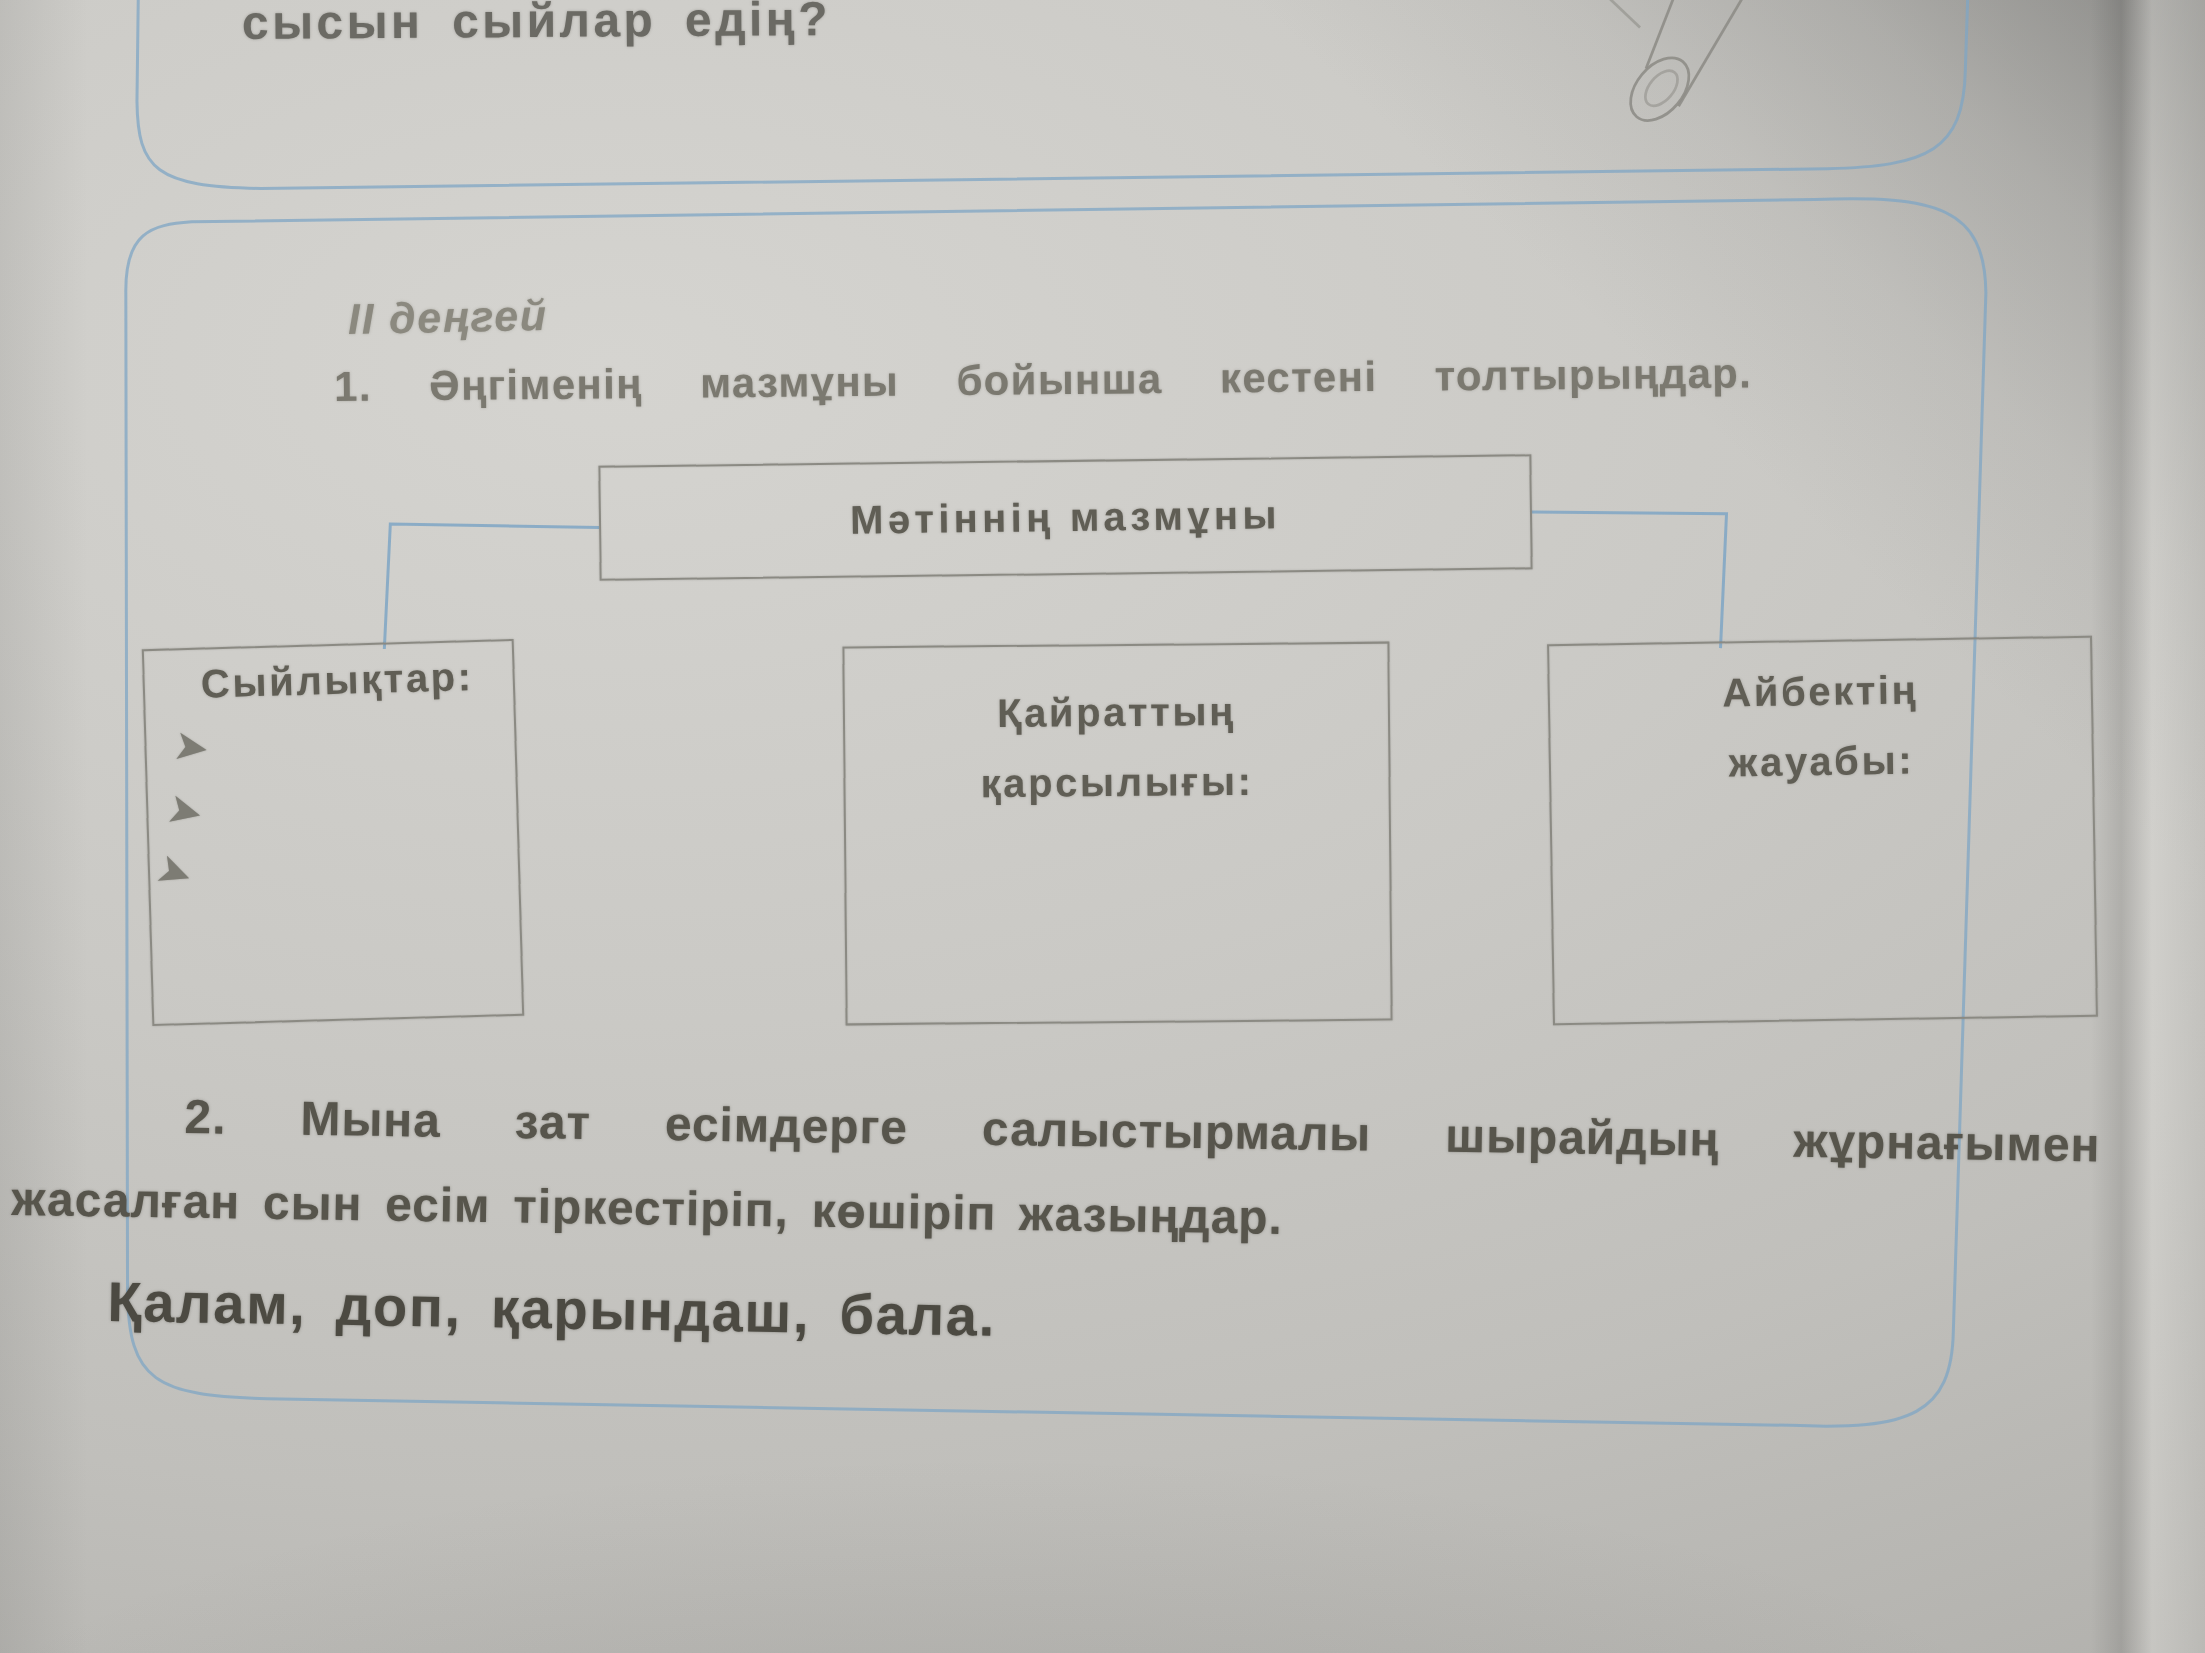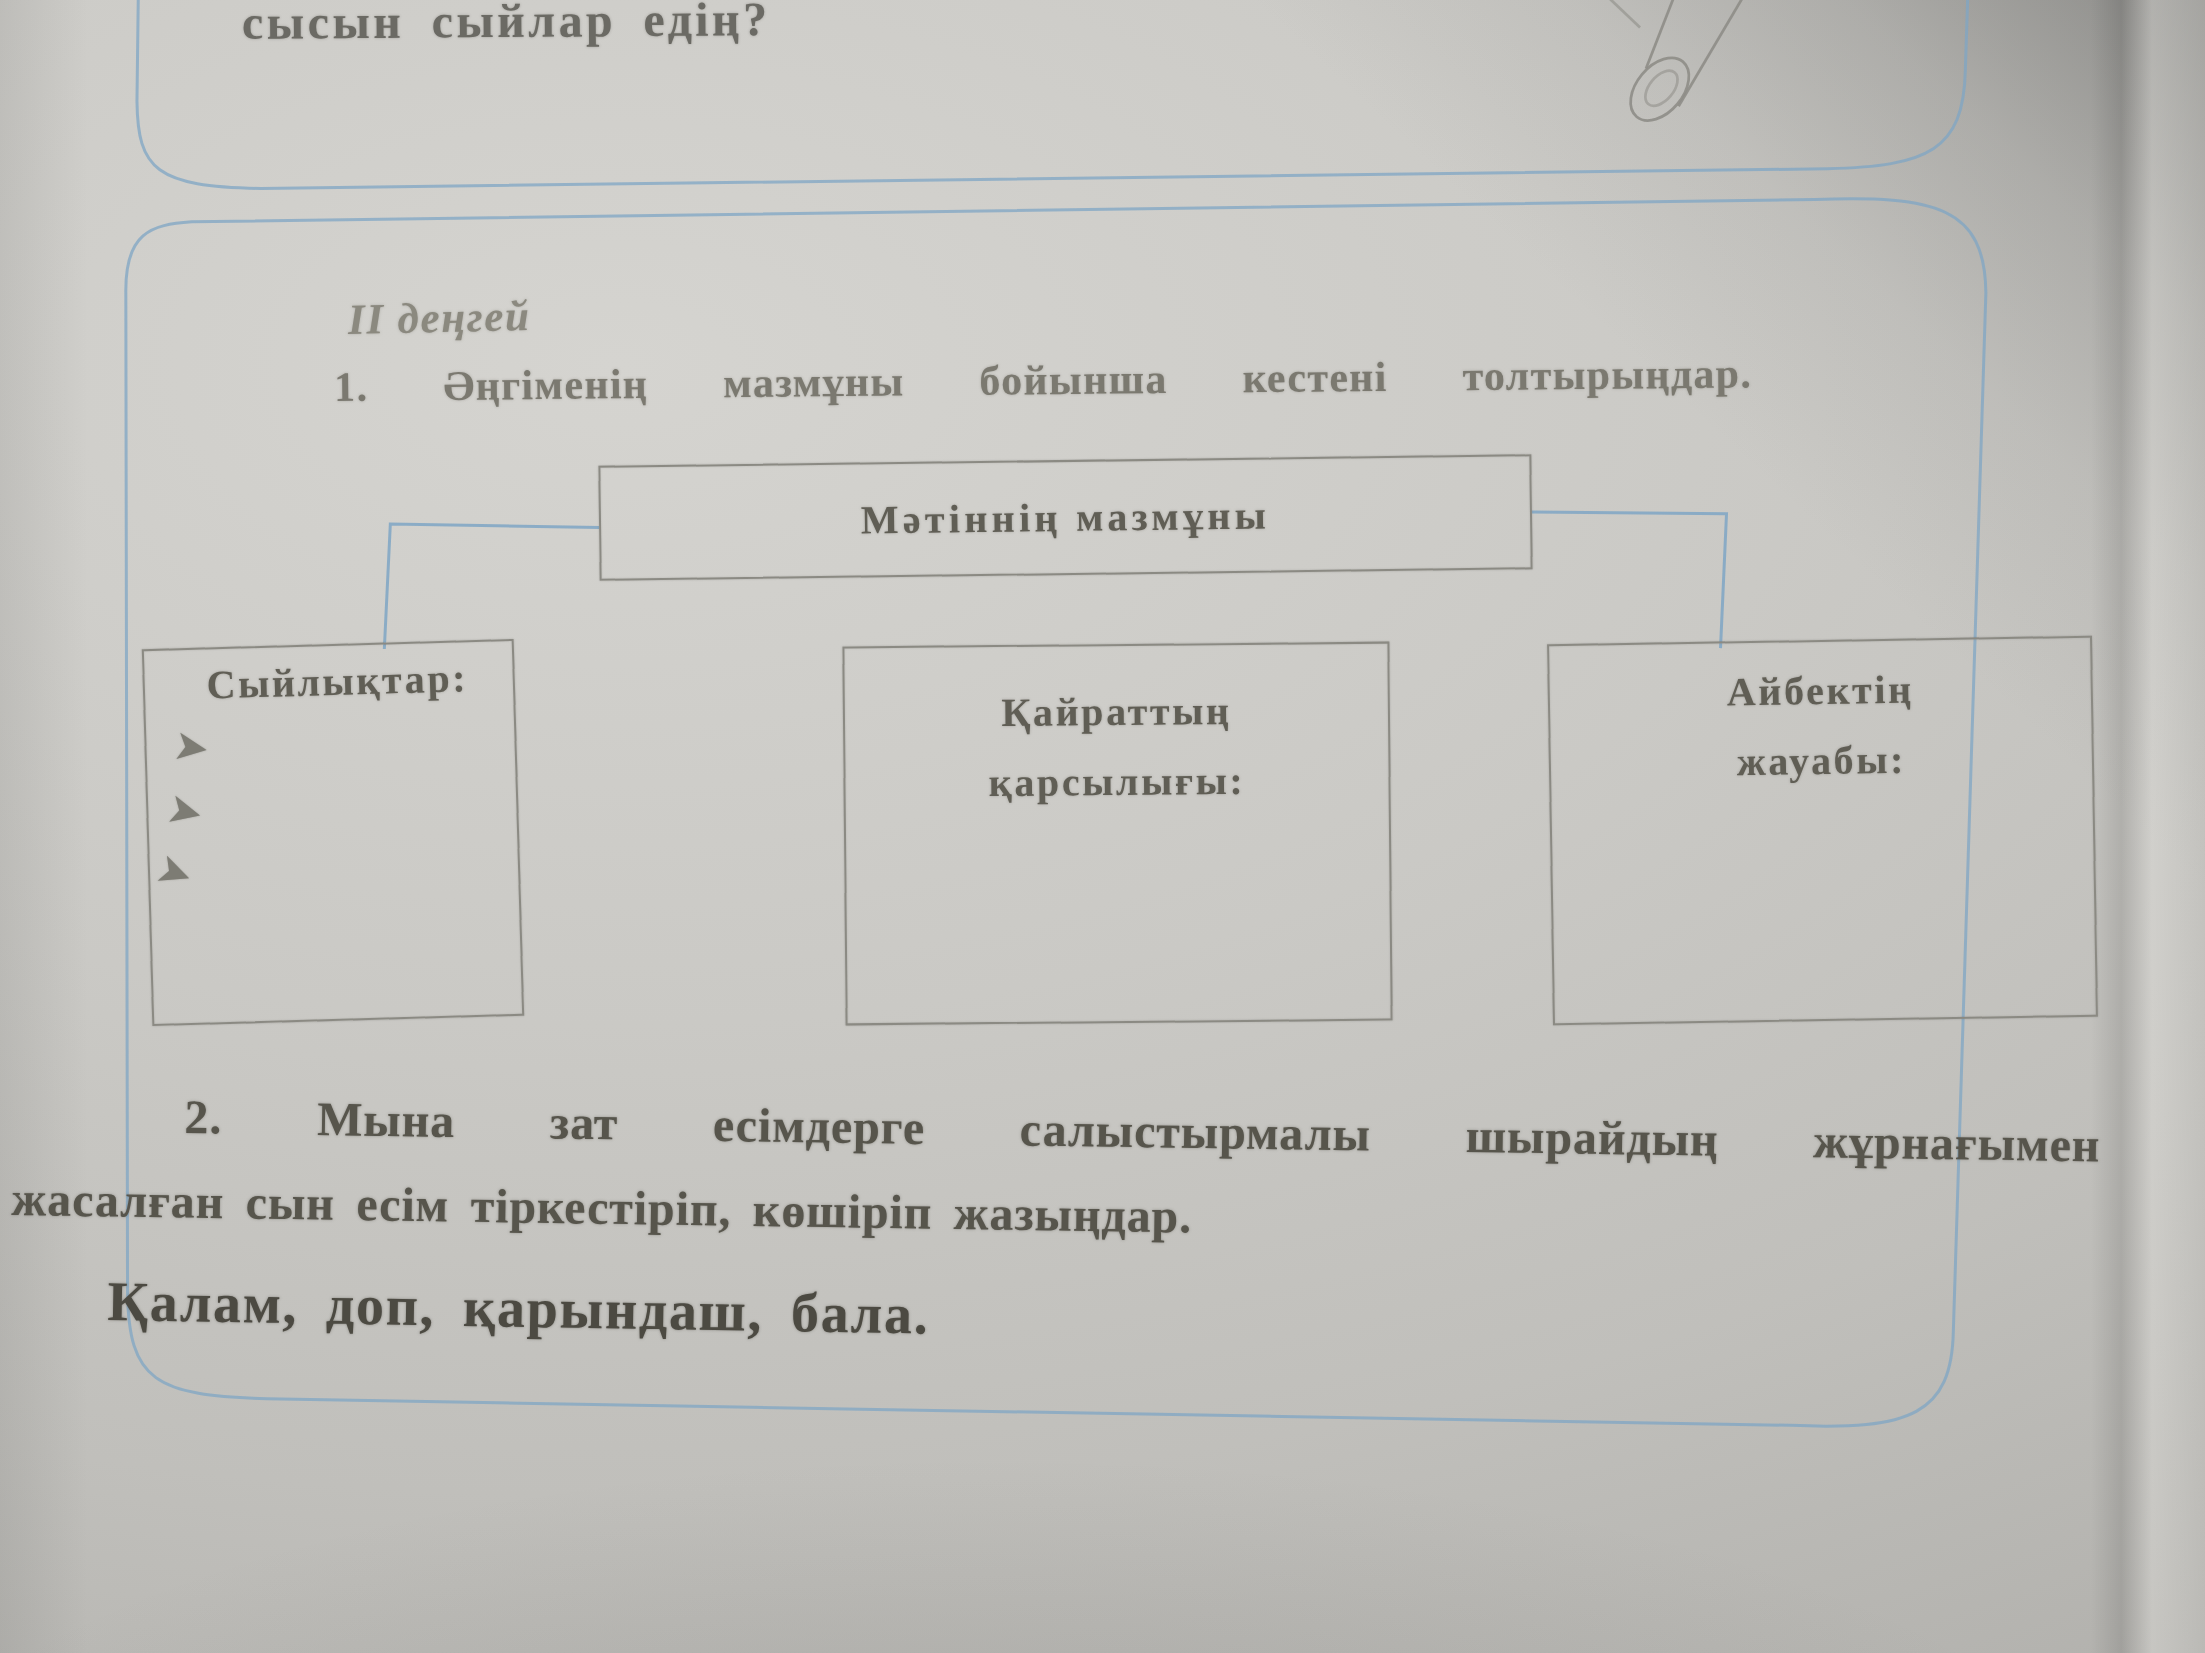--- a/index.html
+++ b/index.html
@@ -1,18 +1,18 @@
 <!DOCTYPE html>
 <html style="font-size:13.7px"><head>
 <meta charset="utf-8">
 <style>
   html,body{margin:0;padding:0;background:#b9b8b4;}
   .photo{
     position:relative;width:2205px;height:1654px;overflow:hidden;
-    font-family:Liberation Serif, serif;
+    font-family:Liberation Sans, sans-serif;
   }
   
   .bg-base{position:absolute;inset:0;
     background:radial-gradient(ellipse 130% 95% at 28% 22%, #d5d4d0 0%, #cac9c5 42%, #c0bfbb 72%, #b2b1ad 100%);}
   .shade-topright{position:absolute;inset:0;
     background:linear-gradient(223deg, rgba(92,92,90,.55) 0%, rgba(105,105,103,.28) 9%, rgba(120,120,118,.12) 16%, transparent 24%);}
   .shade-rightedge{position:absolute;inset:0;
     background:linear-gradient(90deg, transparent 94.8%, rgba(0,0,0,.10) 96.2%, rgba(228,227,223,.40) 97.6%, rgba(196,195,191,.45) 100%);}
   .shade-bottom{position:absolute;inset:0;
     background:radial-gradient(ellipse 90% 45% at 45% 115%, rgba(70,70,68,.16), transparent 60%);}

